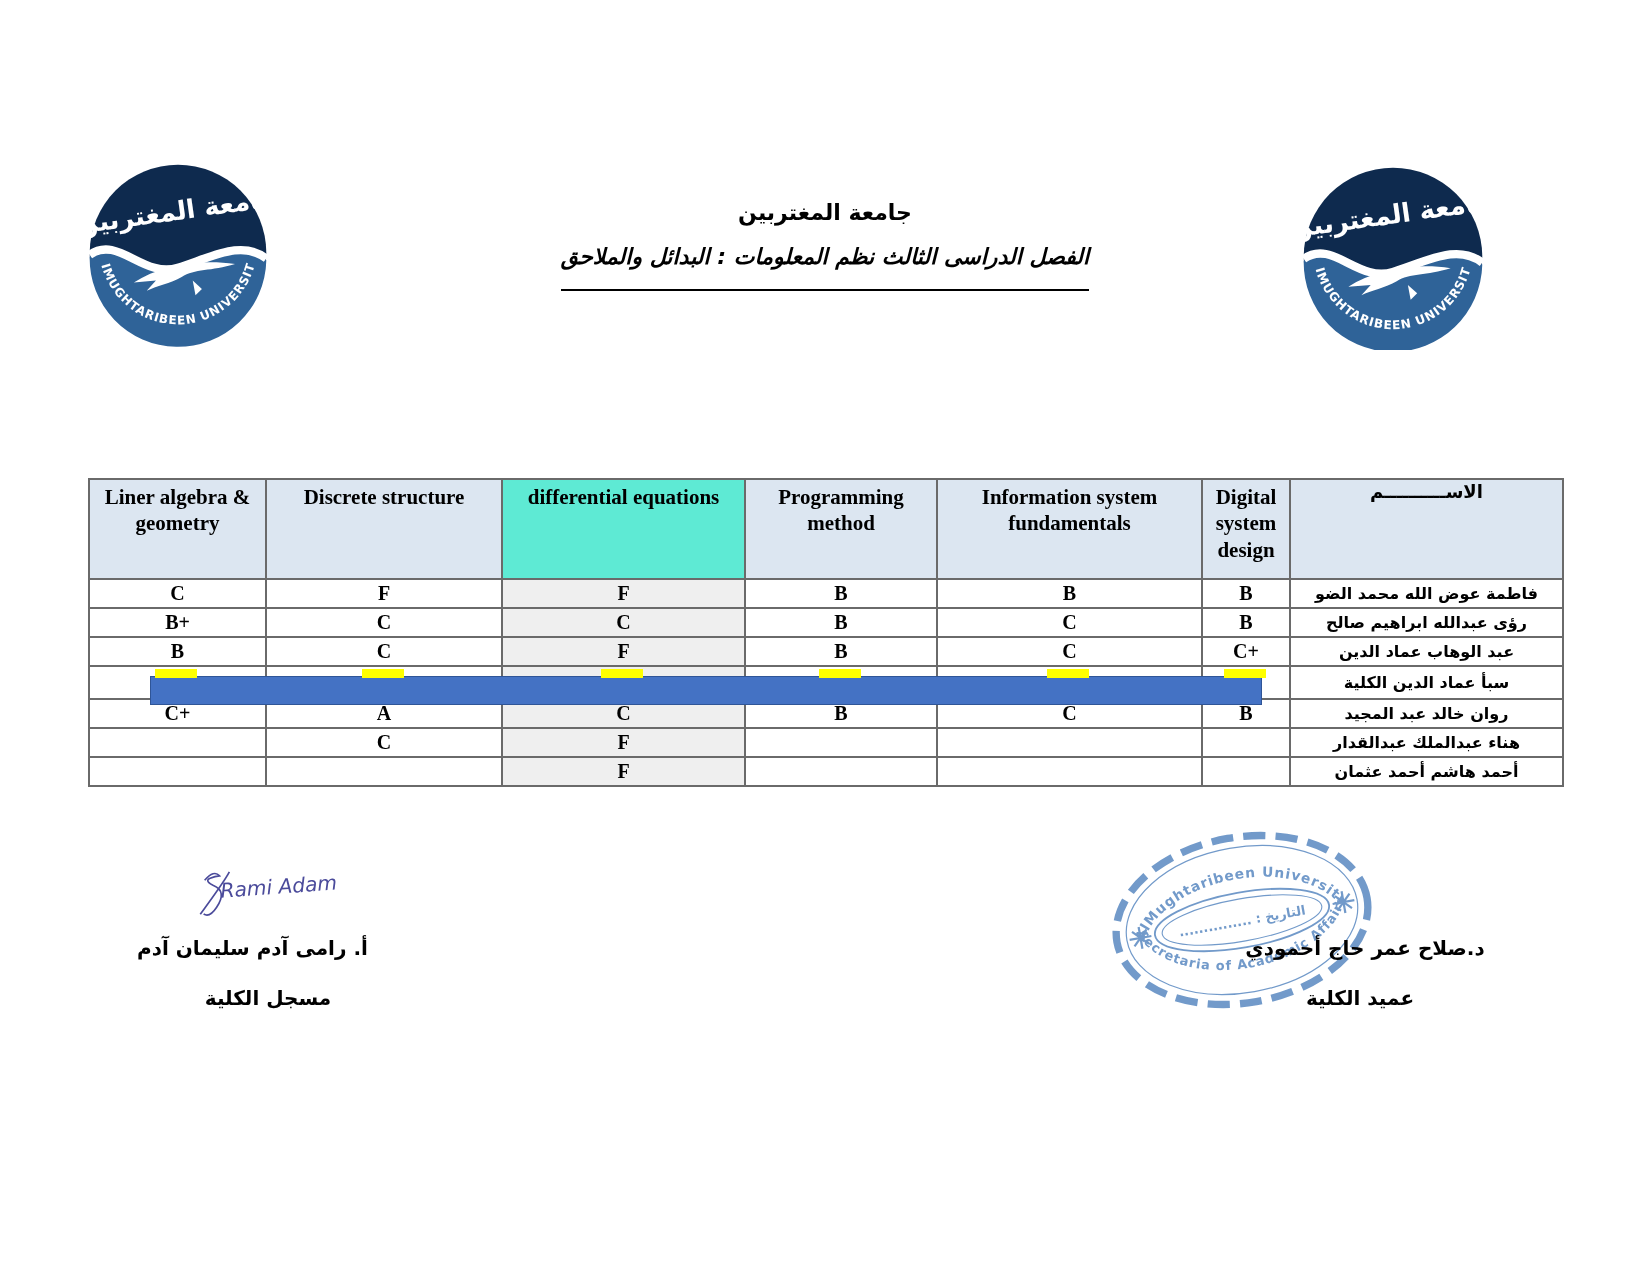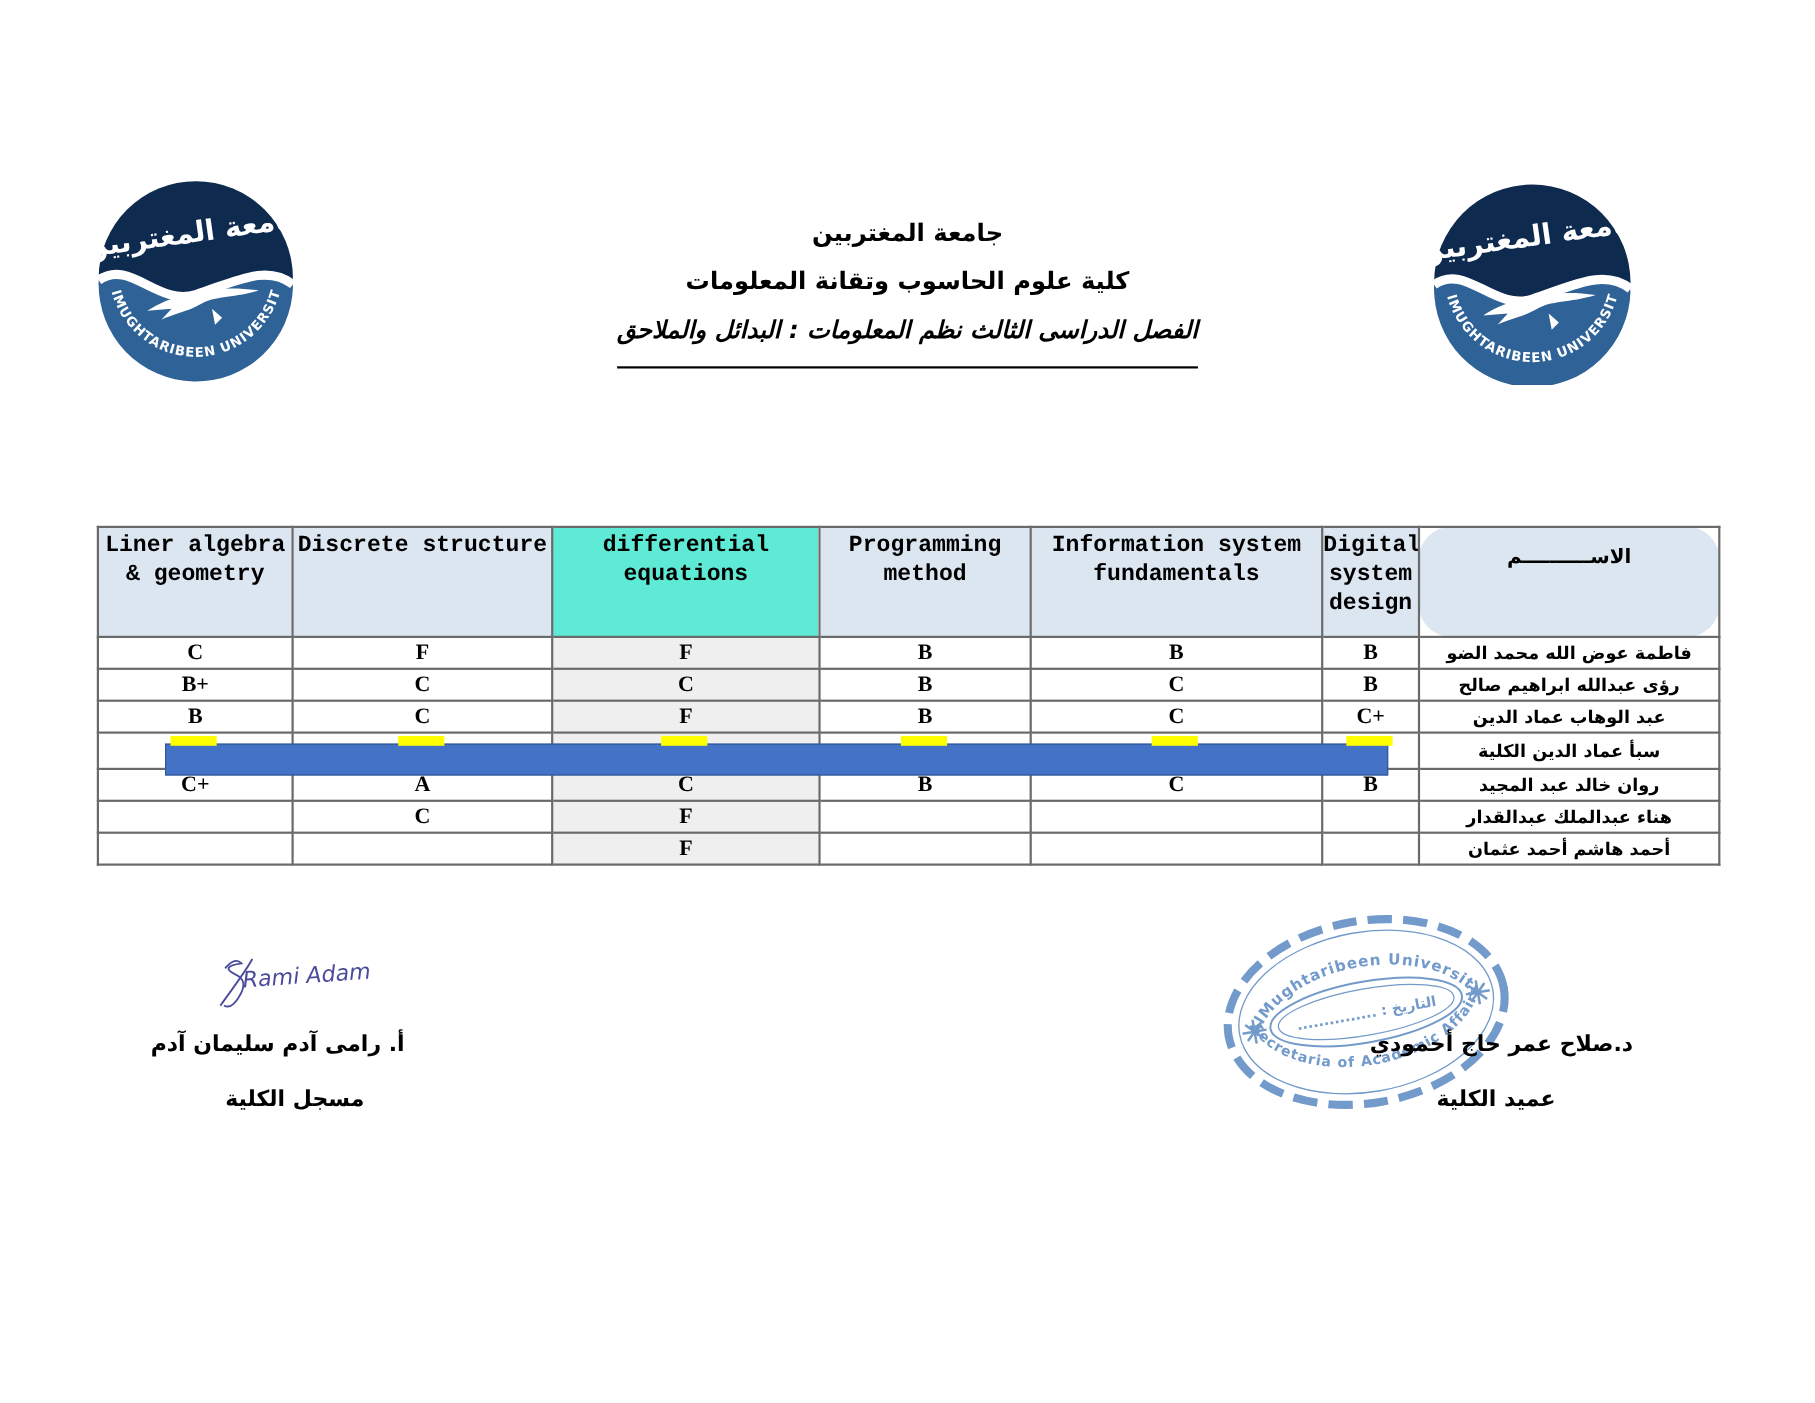--- a/index.html
+++ b/index.html
@@ -16,24 +16,24 @@
   .hline{direction:rtl;font-weight:bold;font-size:22px;color:#000;height:26px;margin-bottom:18px;
          font-family:"DejaVu Sans",sans-serif;}
   .hline-em{font-style:italic;}
   .hline-em .ul{border-bottom:2px solid #000;padding-bottom:20px;}
 
   
   .table-wrap{position:absolute;left:88px;top:478px;width:1474px;}
   table.results{border-collapse:collapse;table-layout:fixed;width:1474px;}
   .results th,.results td{border:2px solid #6a6a6a;text-align:center;overflow:hidden;padding:0;}
   .results thead tr{height:100px;}
-  .results th{background:#dce6f1;font-family:Liberation Mono, monospace;
+  .results th{background:#dce6f1;font-family:Liberation Serif, serif;
               font-weight:bold;font-size:21px;vertical-align:top;padding-top:4px;line-height:1.25;}
   .results th.gray{background:#5eead4;}
-  .results th.name-h{font-family:"DejaVu Sans",sans-serif;font-size:18px;padding-top:16px;border-radius:29px;}
+  .results th.name-h{font-family:"DejaVu Sans",sans-serif;font-size:18px;padding-top:1px;}
   .results tbody tr{height:29px;}
   .results tbody tr.tall{height:33px;}
   .results td{font-family:"Liberation Serif","DejaVu Serif",serif;font-weight:bold;font-size:20px;}
   .results td.gray{background:#efefef;}
   .results td.name{font-family:"DejaVu Sans",sans-serif;font-size:16px;font-weight:bold;white-space:nowrap;}
 
   .redaction{position:absolute;left:62px;top:198px;width:1110px;height:27px;
              background:#4472c4;border:1px solid #2f5597;z-index:3;}
   .hl{position:absolute;top:191px;width:42px;height:9px;background:#ffff00;z-index:4;}
 
@@ -75,21 +75,20 @@
     <path d="M116,130 l3,16 l7,-7 z" fill="#ffffff"></path>
     <text x="100" y="64" text-anchor="middle" font-size="28" font-weight="bold" fill="#ffffff" transform="rotate(-8 100 64)" direction="rtl">جامعة المغتربين</text>
     <path id="arcBot2" d="M16,110 A86,86 0 0 0 184,110" fill="none"></path>
     <text font-size="13" font-weight="bold" fill="#ffffff" letter-spacing="1">
       <textPath href="#arcBot2" startOffset="50%" text-anchor="middle">AIMUGHTARIBEEN UNIVERSITY</textPath>
     </text>
   </svg>
 
   <div class="doc-header">
     <div class="hline">جامعة المغتربين</div>
-    <div class="hline">كلية علوم الحاسوب وتقانة المعلومات</div>
     <div class="hline hline-em"><span class="ul">الفصل الدراسى الثالث نظم المعلومات : البدائل والملاحق</span></div>
   </div>
 
   <div class="table-wrap">
     <table class="results">
       <colgroup>
         <col style="width:177px">
           <col style="width:236px">
           <col style="width:243px">
         <col style="width:192px">

